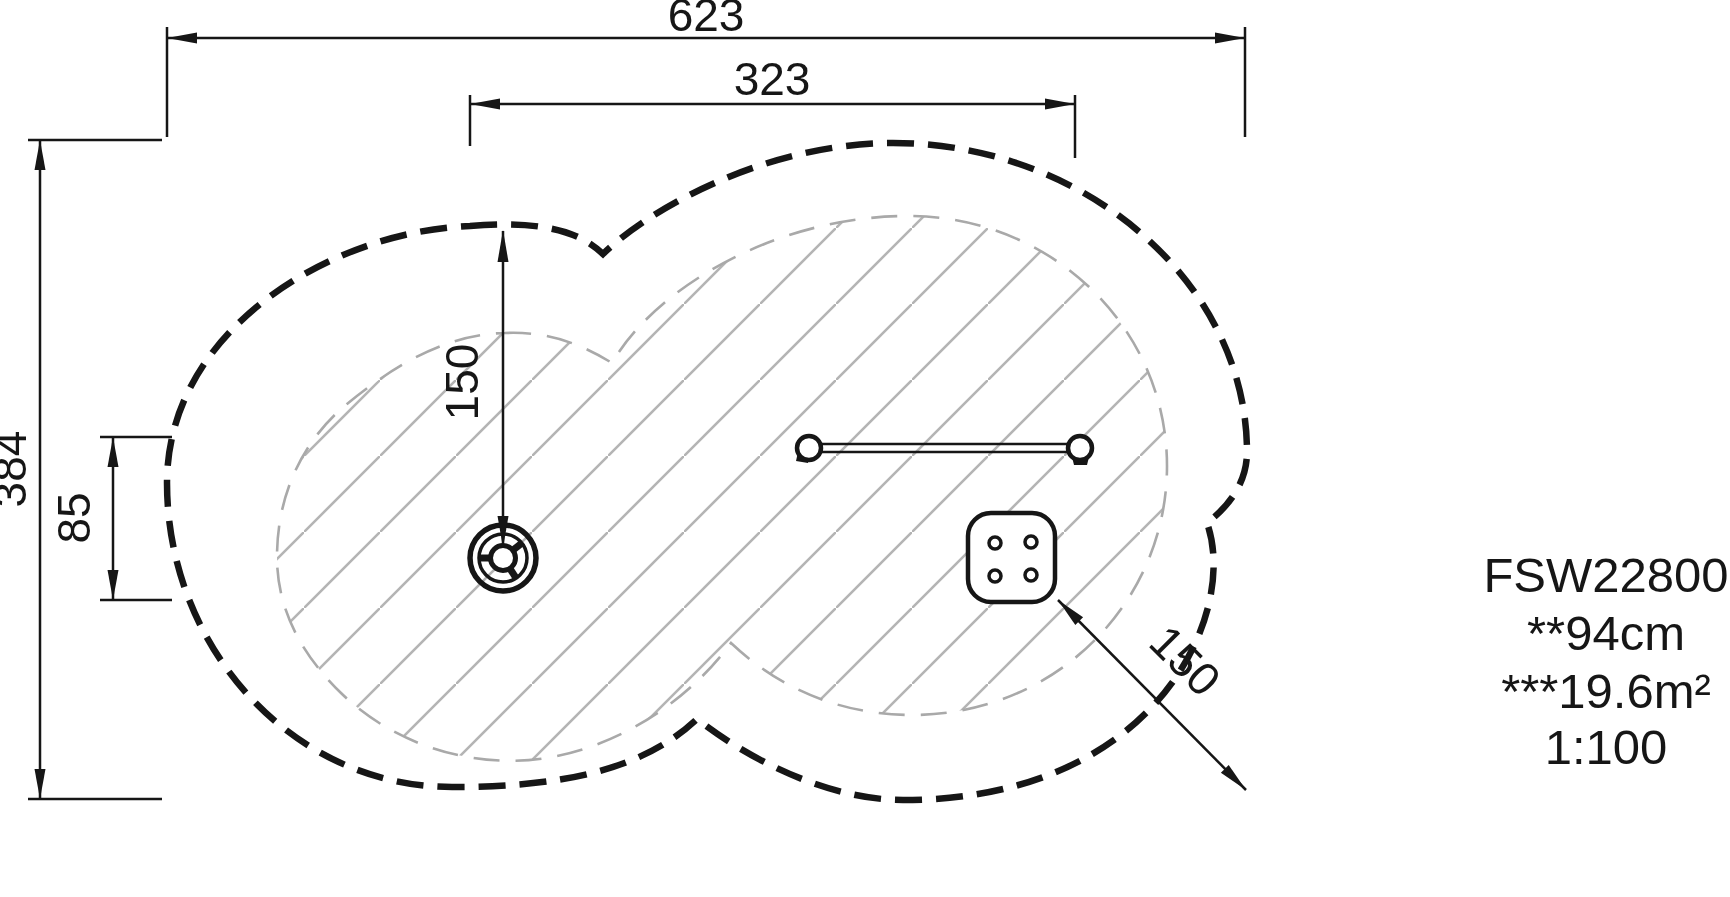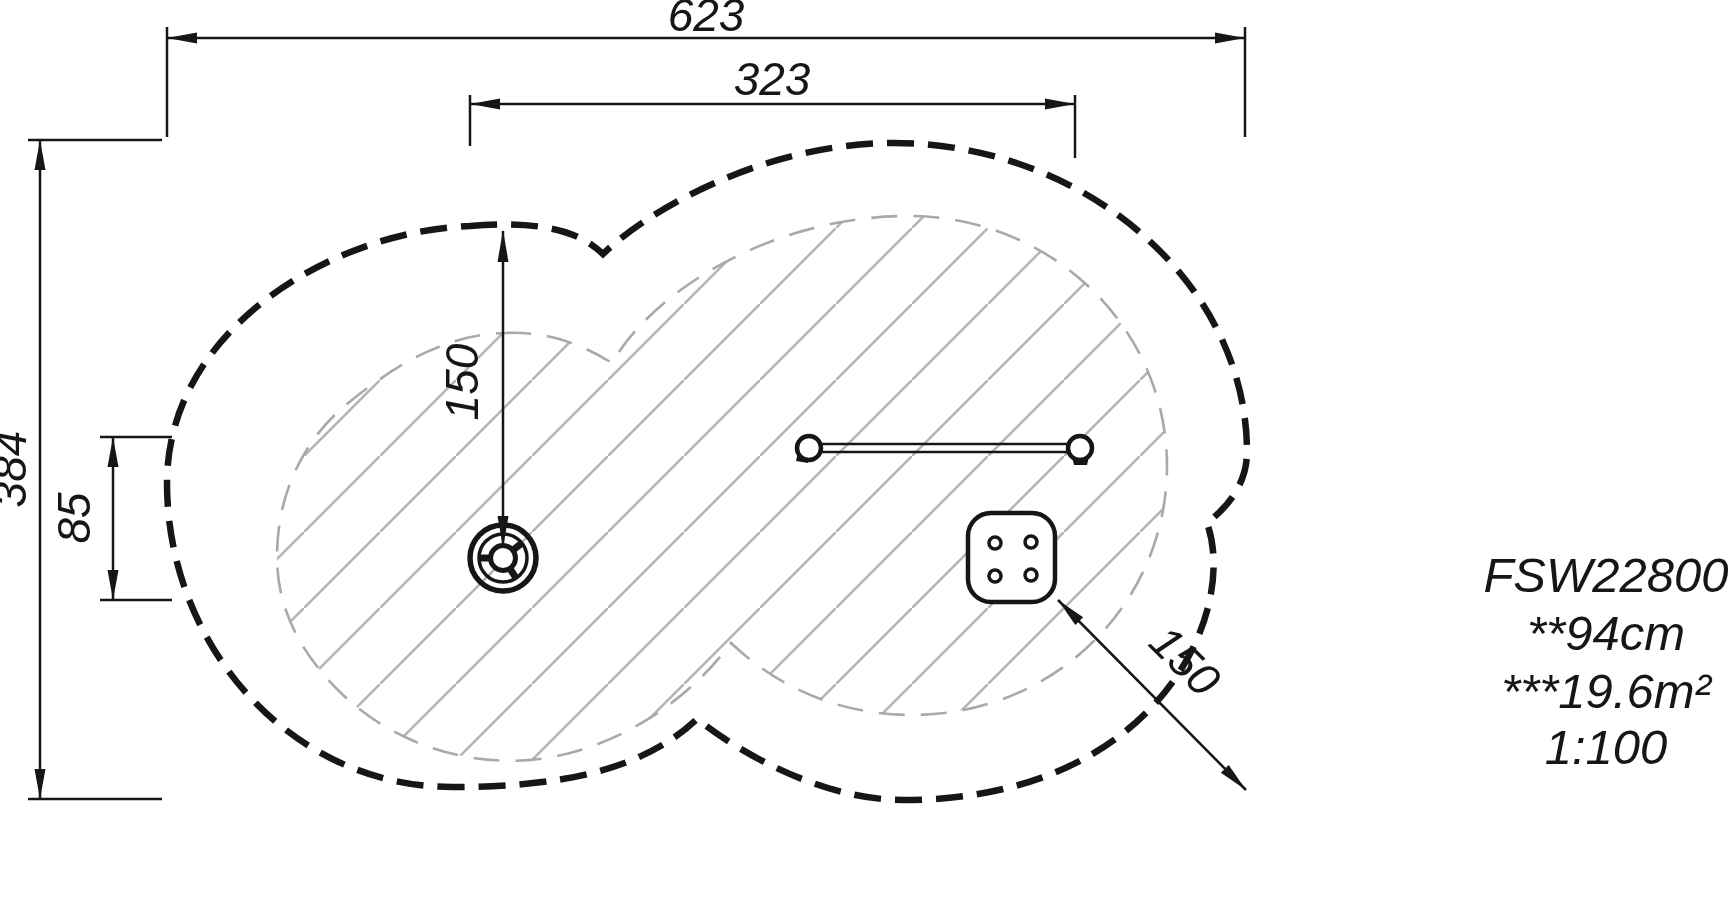--- a/index.html
+++ b/index.html
@@ -9,21 +9,20 @@
     width: 1730px;
     height: 897px;
     overflow: hidden;
     font-family: "Liberation Sans", sans-serif;
   }
   .stage {
     position: relative;
     width: 1730px;
     height: 681px;
     background: #ffffff;
-    font-style: italic;
   }
   svg { display: block; }
   text {
     font-family: "Liberation Sans", sans-serif;
     fill: #161616;
   }
   .dim-text { font-size: 46px; }
   .title-text { font-size: 49px; }
 </style>
 </head>

